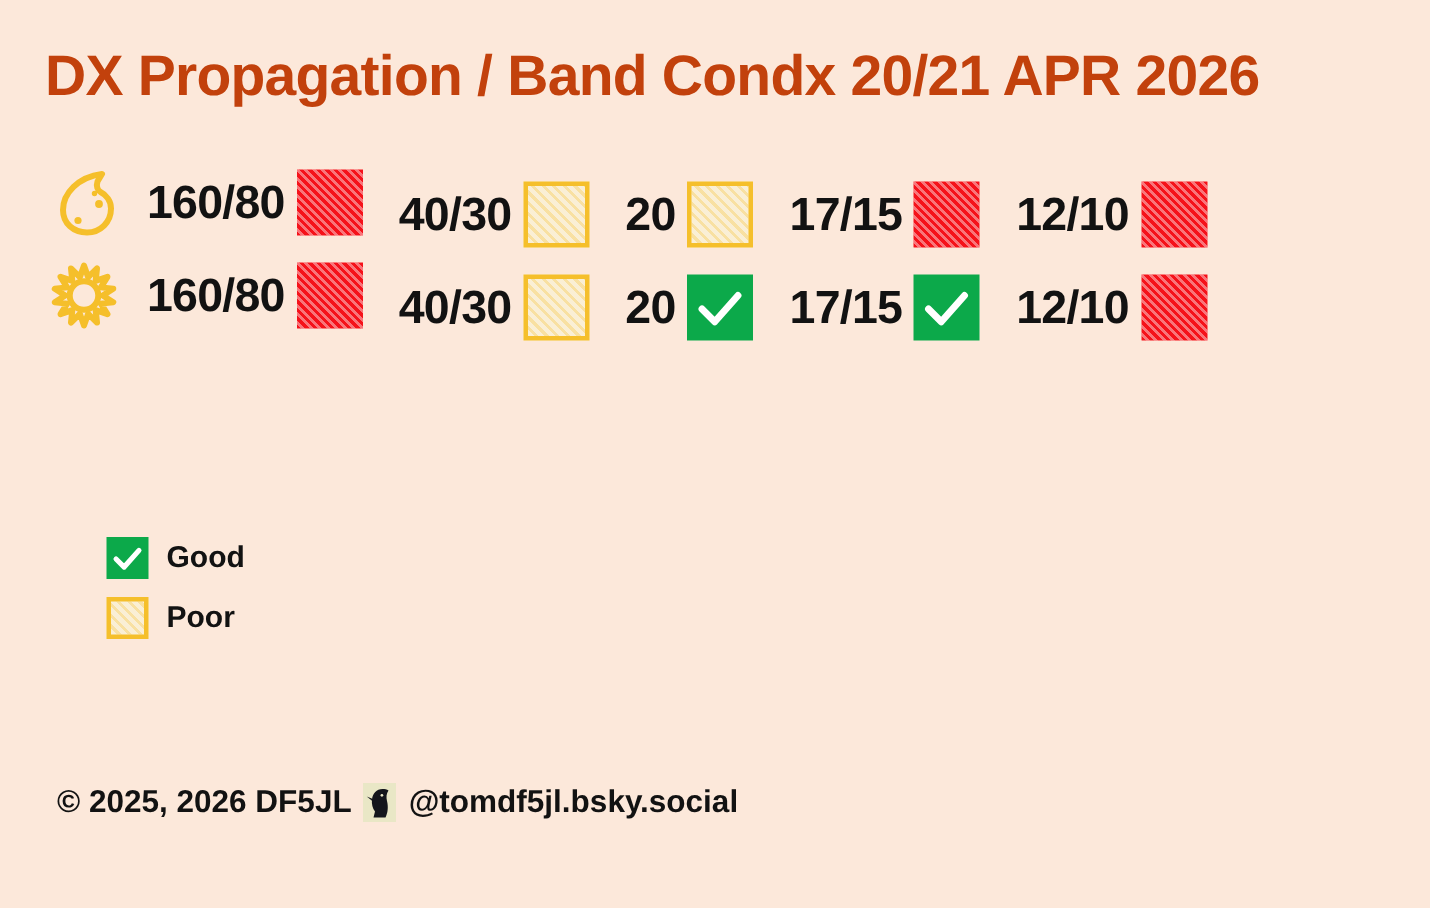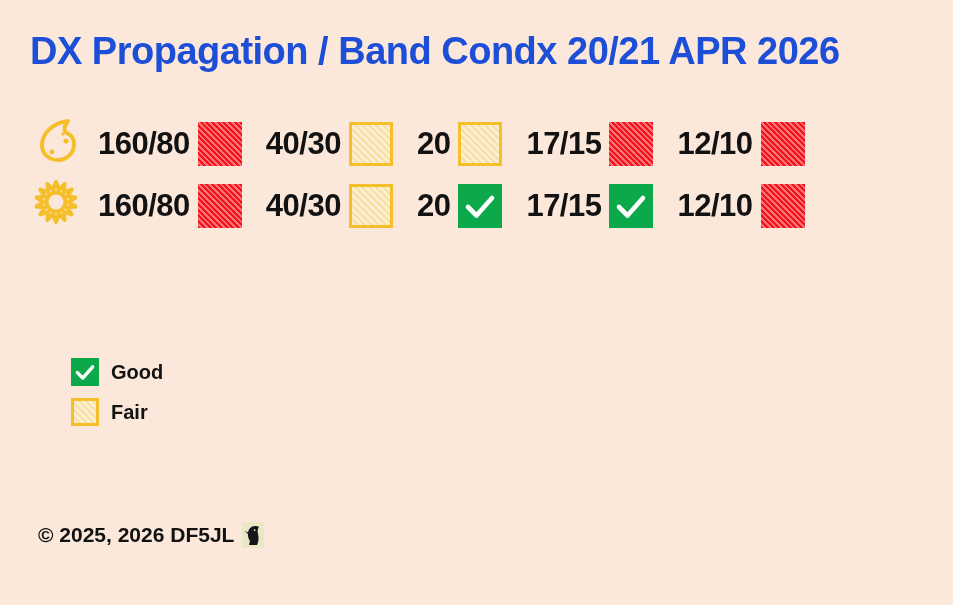--- a/index.html
+++ b/index.html
@@ -18,33 +18,33 @@
   }
 
   
   .title {
     position: absolute;
     left: 30px;
     top: 30px;
     font-size: 38px;
     font-weight: bold;
     letter-spacing: -0.5px;
-    color: #1d4ed8;
+    color: #c2410c;
     white-space: nowrap;
   }
 
   
   .rows {
     position: absolute;
     left: 28px;
     top: 104px;
   }
   .band-row {
     display: flex;
-    align-items: flex-end;
+    align-items: center;
     height: 62px;
   }
   .row-icon {
     width: 70px;
     flex: 0 0 70px;
     display: flex;
     align-items: center;
     justify-content: flex-start;
     padding-left: 2px;
     box-sizing: border-box;
@@ -229,25 +229,26 @@
     <div class="legend-item">
       <span class="legend-swatch sw-good">
         <svg class="check" width="28" height="28" viewBox="0 0 44 44" fill="none">
           <path d="M10 23 L18.5 31.5 L34 14" stroke="#ffffff" stroke-width="5.4" stroke-linecap="round" stroke-linejoin="round" fill="none"></path>
         </svg>
       </span>
       <span class="legend-label">Good</span>
     </div>
     <div class="legend-item">
       <span class="legend-swatch sw-fair"></span>
-      <span class="legend-label">Fair</span>
+      <span class="legend-label">Poor</span>
     </div>
   </div>
 
 <div class="footer">
   <span class="footer-text">© 2025, 2026 DF5JL</span>
   <span class="bird-icon"><svg width="22" height="26" viewBox="0 0 22 26">
         <rect width="22" height="26" fill="#e9e7c6"></rect>
         <path d="M13 4 C9 4 6.5 7 6 11 C5.6 14 6.4 17 8 19 L7 23 L15 23 C16.5 20 17 16 16 12 C15.4 9.5 15.5 7 17 5 C16 4.2 14.5 4 13 4 Z" fill="#14161c"></path>
         <path d="M6.2 10.5 L2.5 9 L6.4 12.2 Z" fill="#14161c"></path>
         <circle cx="12.6" cy="8.2" r="0.9" fill="#e9e7c6"></circle>
       </svg></span>
+  <span class="footer-text">@tomdf5jl.bsky.social</span>
 </div>
 
 </body></html>

